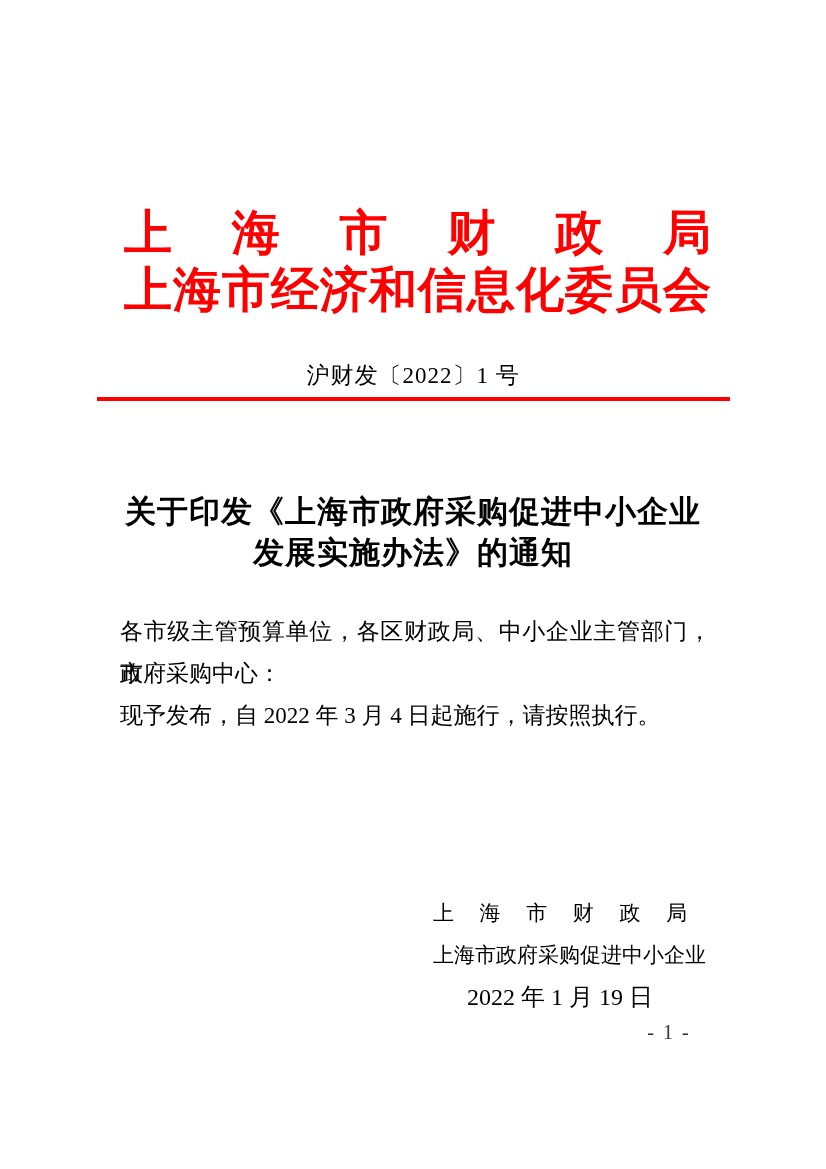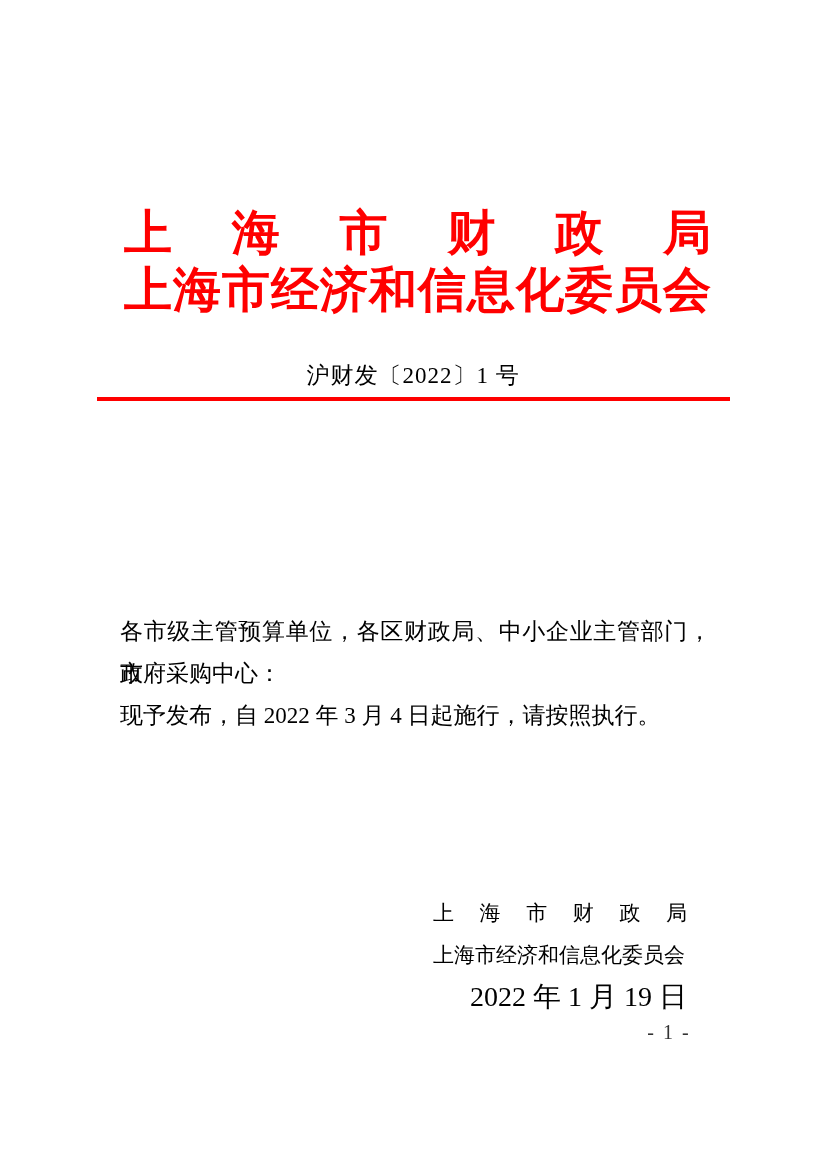--- a/index.html
+++ b/index.html
@@ -99,22 +99,22 @@
   .sig-line {
     height: 42px;
     line-height: 42px;
     white-space: nowrap;
   }
   .sig-org1 {
     display: flex;
     justify-content: space-between;
   }
   .sig-date {
-    text-align: right;
-    font-size: 28px;
+    text-align: center;
+    font-size: 24px;
   }
 
   
   .page-number {
     position: absolute;
     top: 1020px;
     left: 619px;
     width: 100px;
     text-align: center;
     font-size: 20px;
@@ -150,35 +150,39 @@
         <span>委</span>
         <span>员</span>
         <span>会</span>
       </div>
   </div>
 
   <div class="doc-number">沪财发〔2022〕1 号</div>
 
   <div class="red-rule"></div>
 
+  <div class="doc-title">
+    <div>关于印发《上海市政府采购促进中小企业</div>
+    <div>发展实施办法》的通知</div>
+  </div>
 
   <div class="body-text">
     <div class="body-line justify">各市级主管预算单位，各区财政局、中小企业主管部门，市</div>
     <div class="body-line">政府采购中心：</div>
     <div class="body-line">现予发布，自 2022 年 3 月 4 日起施行，请按照执行。</div>
   </div>
 
   <div class="signature">
     <div class="sig-line sig-org1">
         <span>上</span>
         <span>海</span>
         <span>市</span>
         <span>财</span>
         <span>政</span>
         <span>局</span>
       </div>
-    <div class="sig-line">上海市经济和信息化委员会</div>
+    <div class="sig-line">上海市政府采购促进中小企业</div>
     <div class="sig-line sig-date">2022 年 1 月 19 日</div>
   </div>
 
   <div class="page-number">- 1 -</div>
 
 </div>
 
 </body></html>

